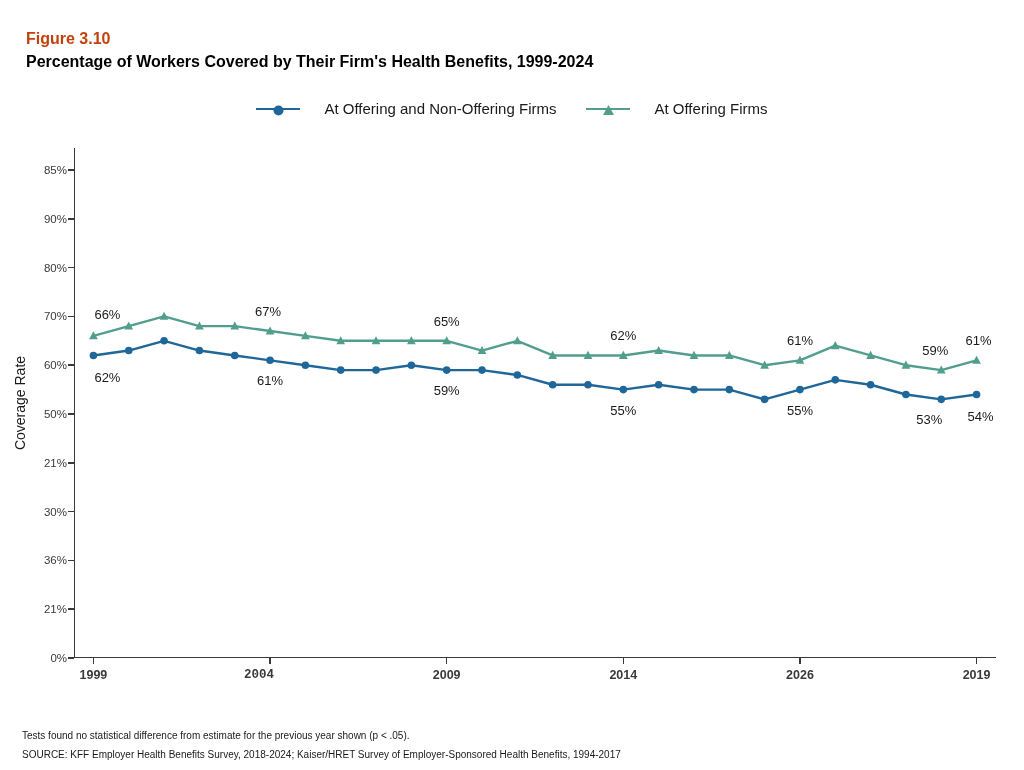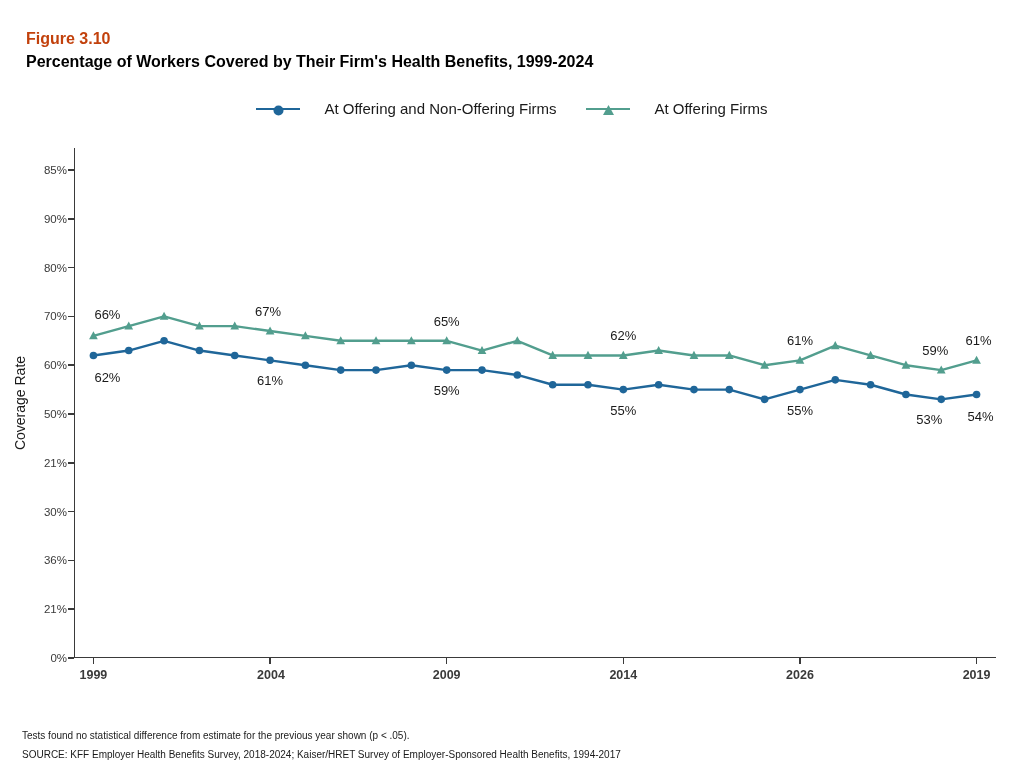--- a/index.html
+++ b/index.html
@@ -275,21 +275,21 @@
       <div class="ytick-label" style="top: 168.4px;">70%</div>
       <div class="ytick-mark" style="top: 167.65px;"></div>
       <div class="ytick-label" style="top: 119.6px;">80%</div>
       <div class="ytick-mark" style="top: 118.85px;"></div>
       <div class="ytick-label" style="top: 70.8px;">90%</div>
       <div class="ytick-mark" style="top: 70.05px;"></div>
       <div class="ytick-label" style="top: 22px;">85%</div>
       <div class="ytick-mark" style="top: 21.25px;"></div>
       <div class="xtick-label" style="left: 19.4291px;">1999</div>
       <div class="xtick-mark" style="left: 18.6791px;"></div>
-      <div class="xtick-label" style="left: 197px;">2004</div>
+      <div class="xtick-label" style="left: 185px; font-family: Liberation Mono, monospace;">2004</div>
       <div class="xtick-mark" style="left: 195.307px;"></div>
       <div class="xtick-label" style="left: 372.686px;">2009</div>
       <div class="xtick-mark" style="left: 371.936px;"></div>
       <div class="xtick-label" style="left: 549.314px;">2014</div>
       <div class="xtick-mark" style="left: 548.564px;"></div>
       <div class="xtick-label" style="left: 725.943px;">2026</div>
       <div class="xtick-mark" style="left: 725.193px;"></div>
       <div class="xtick-label" style="left: 902.571px;">2019</div>
       <div class="xtick-mark" style="left: 901.821px;"></div>
       <div class="pt-label" style="left: 33.4291px; top: 229.44px;">62%</div>

